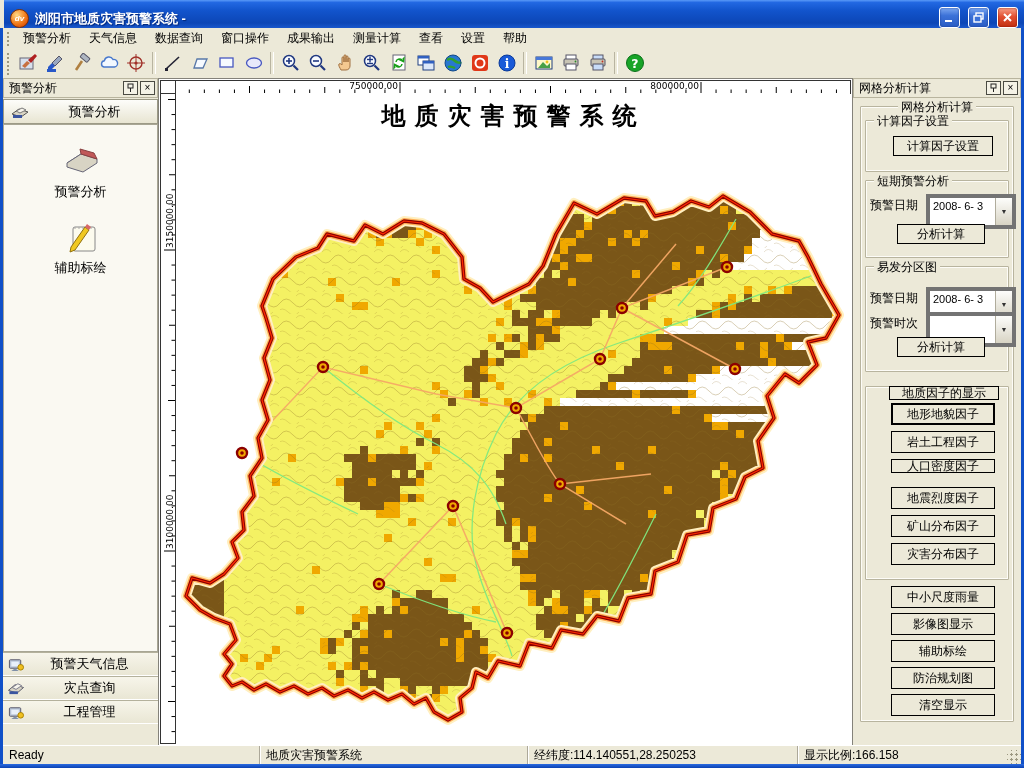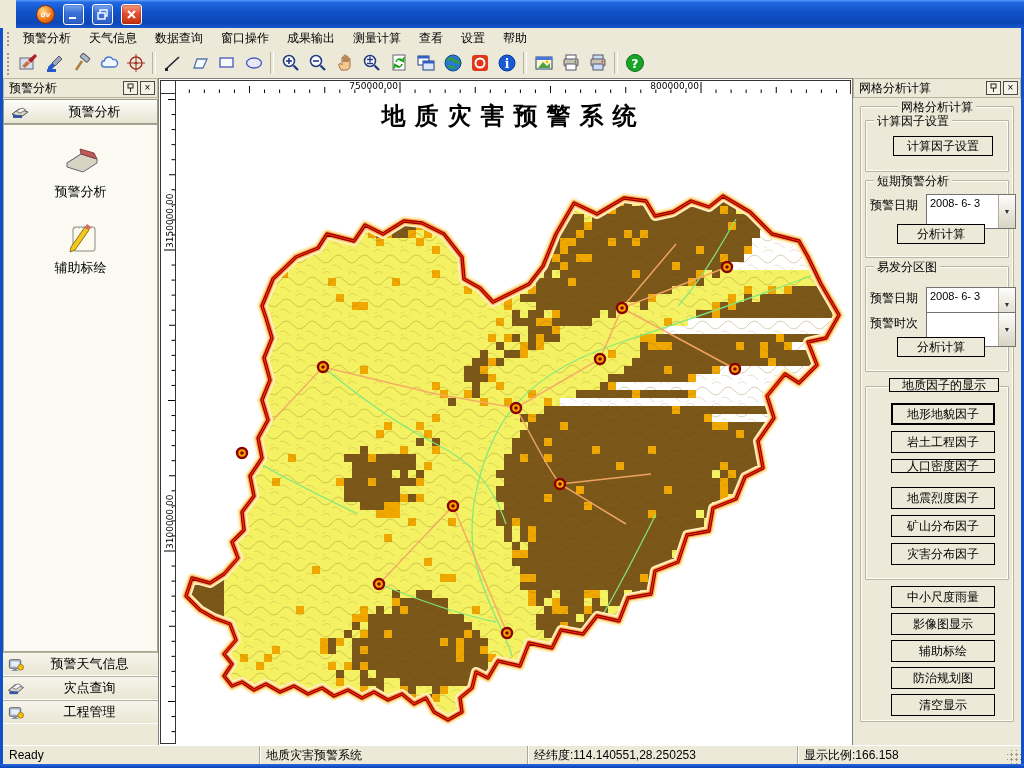--- a/index.html
+++ b/index.html
@@ -4,23 +4,23 @@
 <style>
   html,body{margin:0;padding:0}
   body{width:1024px;height:768px;position:relative;overflow:hidden;
        font-family:"Liberation Sans","DejaVu Sans",sans-serif;font-size:12px;
        background:#ECE9D8;color:#000;-webkit-font-smoothing:none}
   
   .win-edge{position:absolute;background:#1050C8;z-index:50}
   #edge-left{left:0;top:28px;bottom:0;width:3px}
   #edge-right{right:0;top:28px;bottom:0;width:3px}
   #edge-bottom{left:0;right:0;bottom:0;height:4px;background:linear-gradient(180deg,#2A6AE0,#0A42B2)}
-  #titlebar{position:absolute;left:16px;top:0;right:0;height:28px;z-index:60;
+  #titlebar{position:absolute;left:4px;top:0;right:0;height:28px;z-index:60;
     background:linear-gradient(180deg,#5A9AF8 0%,#2268E2 9%,#1254CC 38%,#0C46B6 82%,#1A58CC 100%);
-    display:flex;align-items:center;gap:6px;padding:0 20px;box-sizing:border-box;
+    display:flex;align-items:flex-end;gap:6px;padding:0 6px;box-sizing:border-box;
     color:#fff;font-weight:bold;font-size:13px;text-shadow:1px 1px 1px #03277A}
   #app-icon{width:17px;height:17px;border-radius:50%;flex:0 0 auto;
     background:radial-gradient(circle at 35% 30%,#FFD984,#F07818 55%,#C83000);
     border:1px solid #803000;display:flex;align-items:center;justify-content:center;
     color:#fff;font-size:8px;font-style:italic;font-weight:bold;text-shadow:none}
   #title-text{flex:1 1 auto;white-space:nowrap;overflow:hidden}
   .cap-btn{width:21px;height:21px;border-radius:3px;border:1px solid #fff;box-sizing:border-box;
     margin-left:2px;display:flex;align-items:center;justify-content:center;flex:0 0 auto;
     background:linear-gradient(180deg,#7DA8F0 0%,#3C72D8 40%,#2A5CC4 100%);box-shadow:inset 0 0 2px #1A3C90}
   .cap-btn.close{background:linear-gradient(180deg,#F6A088 0%,#E25032 45%,#C23010 100%);box-shadow:inset 0 0 2px #801000}
@@ -68,37 +68,38 @@
   #map-svg{position:absolute;left:0;top:0}
   
   #right-panel{position:absolute;left:853px;width:168px;top:78px;bottom:22px;background:#ECE9D8}
   .grp{position:absolute;border:1px solid #B8B49E;border-radius:1px;box-shadow:inset 0 0 0 1px #FDFCF7}
   .grp-label{position:absolute;top:-8px;left:8px;background:#ECE9D8;padding:0 3px;font-size:12px;white-space:nowrap}
   .grp-label.center{left:50%;transform:translateX(-50%)}
   .xp-btn{position:absolute;border:1px solid #000;background:#ECE9D8;font-size:12px;font-family:inherit;
     display:flex;align-items:center;justify-content:center;box-sizing:border-box;cursor:pointer;white-space:nowrap}
   .xp-btn.active{border-width:2px}
   .fld-label{position:absolute;font-size:12px;white-space:nowrap}
-  .combo{position:absolute;height:35px;border:1px solid #737373;background:#fff;box-sizing:border-box;display:flex}
+  .combo{position:absolute;height:35px;border:4px solid #737373;background:#fff;box-sizing:border-box;display:flex}
   .combo .combo-val{flex:1;font-size:11px;padding:2px 2px 0 3px;overflow:hidden;white-space:nowrap}
   .combo .combo-arrow{width:16px;background:linear-gradient(180deg,#FDFDFB,#D8D4C4);border-left:1px solid #B0AC9C;
     display:flex;align-items:center;justify-content:center;font-size:7px;color:#333}
   
   #statusbar{position:absolute;left:3px;right:3px;bottom:4px;height:18px;background:#ECE9D8;
     border-top:1px solid #fff;display:flex;align-items:center;font-size:12px}
   .status-cell{height:100%;display:flex;align-items:center;padding:0 6px;box-sizing:border-box;
     border-right:1px solid #ACA899;box-shadow:1px 0 0 #fff;white-space:nowrap;overflow:hidden}
   #status-grip{margin-left:auto;width:14px;height:14px;align-self:flex-end;
     background-image:radial-gradient(#9B9780 1.2px,transparent 1.3px);background-size:5px 5px;background-position:2px 2px}
 </style>
 </head>
 <body>
 
 <div id="titlebar">
   <div id="app-icon">dv</div>
+  <div id="title-text">浏阳市地质灾害预警系统 -</div>
   <div class="cap-btn">
     <svg width="11" height="11">
         <rect x="1" y="8" width="7" height="2" fill="#fff"></rect>
       </svg>
   </div>
   <div class="cap-btn">
     <svg width="11" height="11">
       <rect x="3" y="1" width="7" height="6" fill="none" stroke="#fff" stroke-width="1.4"></rect>
       <rect x="1" y="4" width="7" height="6" fill="#3C72D8" stroke="#fff" stroke-width="1.4"></rect>
     </svg>
@@ -1455,21 +1456,21 @@
     <span class="combo-arrow">▼</span>
   </div>
   <span class="fld-label" style="left:17px;top:237px">预警时次</span>
   <div class="combo" style="left:73px;top:234px;width:90px">
     <span class="combo-val"></span>
     <span class="combo-arrow">▼</span>
   </div>
   <button class="xp-btn" style="left:44px;top:259px;width:88px;height:20px">分析计算</button>
 
   <div class="grp" style="left:12px;top:308px;width:142px;height:192px"></div>
-  <button class="xp-btn" style="left:36px;top:300px;width:110px;height:14px">地质因子的显示</button>
+  <button class="xp-btn" style="left:36px;top:308px;width:110px;height:14px">地质因子的显示</button>
   <div id="factor-buttons">
       <button class="xp-btn active" style="left:38px;top:325px;width:104px;height:22px">地形地貌因子</button>
       <button class="xp-btn" style="left:38px;top:353px;width:104px;height:22px">岩土工程因子</button>
       <button class="xp-btn" style="left:38px;top:381px;width:104px;height:14px">人口密度因子</button>
       <button class="xp-btn" style="left:38px;top:409px;width:104px;height:22px">地震烈度因子</button>
       <button class="xp-btn" style="left:38px;top:437px;width:104px;height:22px">矿山分布因子</button>
       <button class="xp-btn" style="left:38px;top:465px;width:104px;height:22px">灾害分布因子</button>
     </div>
   <div id="bottom-buttons">
       <button class="xp-btn" style="left:38px;top:508px;width:104px;height:22px">中小尺度雨量</button>

